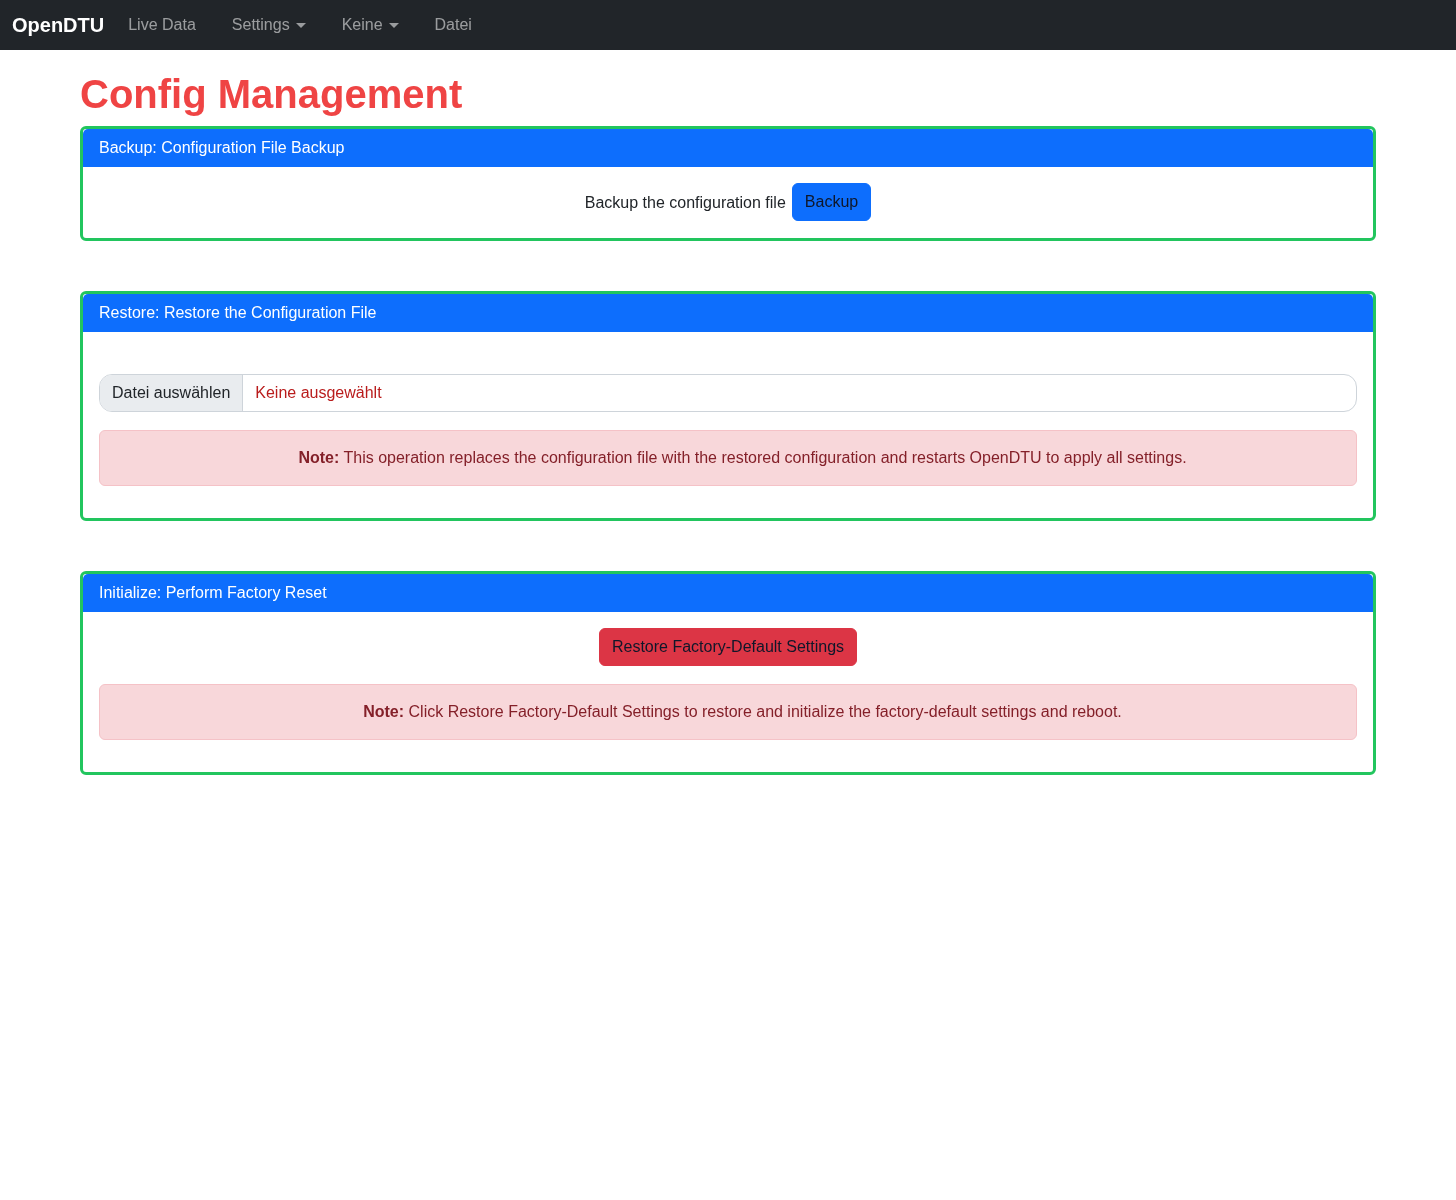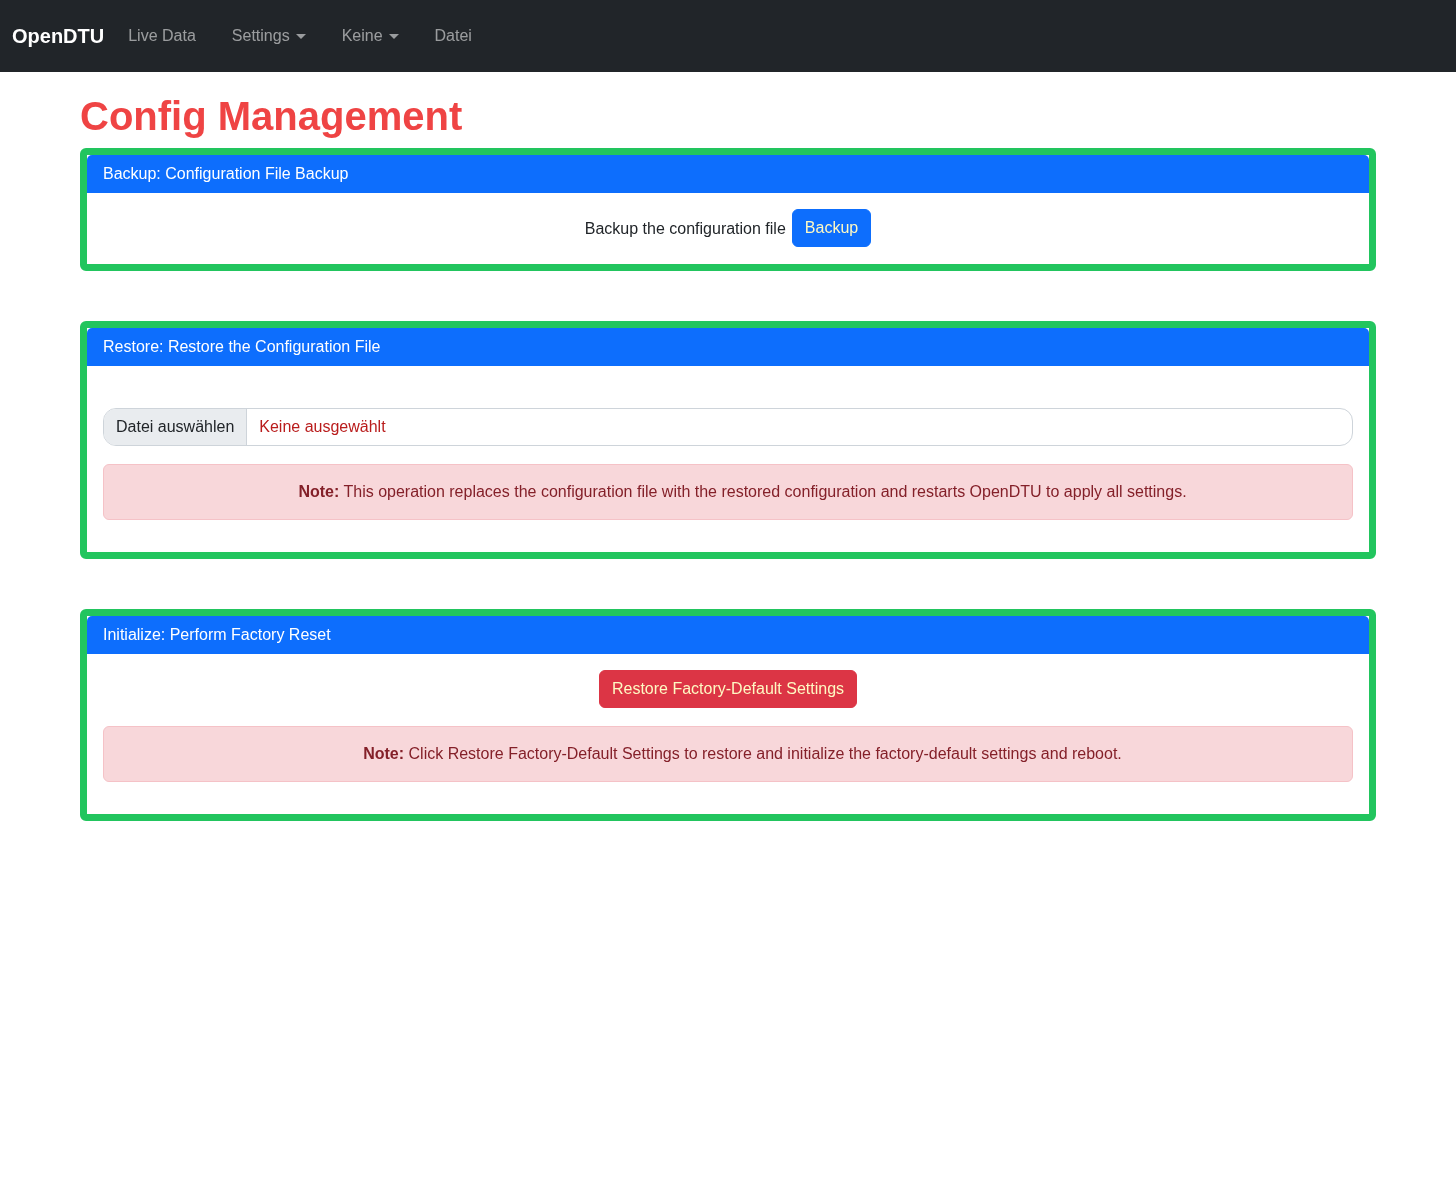--- a/index.html
+++ b/index.html
@@ -8,21 +8,21 @@
     font-family: "Liberation Sans", "DejaVu Sans", sans-serif;
     font-size: 16px;
     color: #212529;
     width: 1456px;
     height: 1200px;
     overflow: hidden;
   }
 
   
   .navbar {
-    height: 72px;
+    height: 50px;
     background: #212529;
     display: flex;
     align-items: center;
     padding: 0 12px;
   }
   .navbar-brand {
     color: #ffffff;
     font-size: 20px;
     font-weight: 600;
     margin-right: 16px;
@@ -61,21 +61,21 @@
   .page-title {
     font-size: 40px;
     font-weight: 600;
     line-height: 1.2;
     margin: 20px 0 8px 0;
     color: #ef4444;
   }
 
   
   .card {
-    border: 7px solid #22c55e;
+    border: 3px solid #22c55e;
     border-radius: 6px;
     background: #ffffff;
     margin-bottom: 50px;
   }
   .card-header {
     background: #0d6efd;
     color: #ffffff;
     padding: 7px 16px;
     line-height: 24px;
     border-radius: 5px 5px 0 0;
@@ -87,21 +87,21 @@
 
   
   .btn {
     display: inline-block;
     border: 1px solid transparent;
     border-radius: 6px;
     padding: 6px 12px;
     font-size: 16px;
     line-height: 24px;
     font-family: inherit;
-    color: #fef9c3;
+    color: #0f172a;
     cursor: pointer;
   }
   .btn-primary { background: #0d6efd; border-color: #0d6efd; margin-left: 6px; }
   .btn-danger  { background: #dc3545; border-color: #dc3545; }
   .inline-label { vertical-align: middle; line-height: 38px; }
 
   
   .file-input {
     display: flex;
     align-items: stretch;

